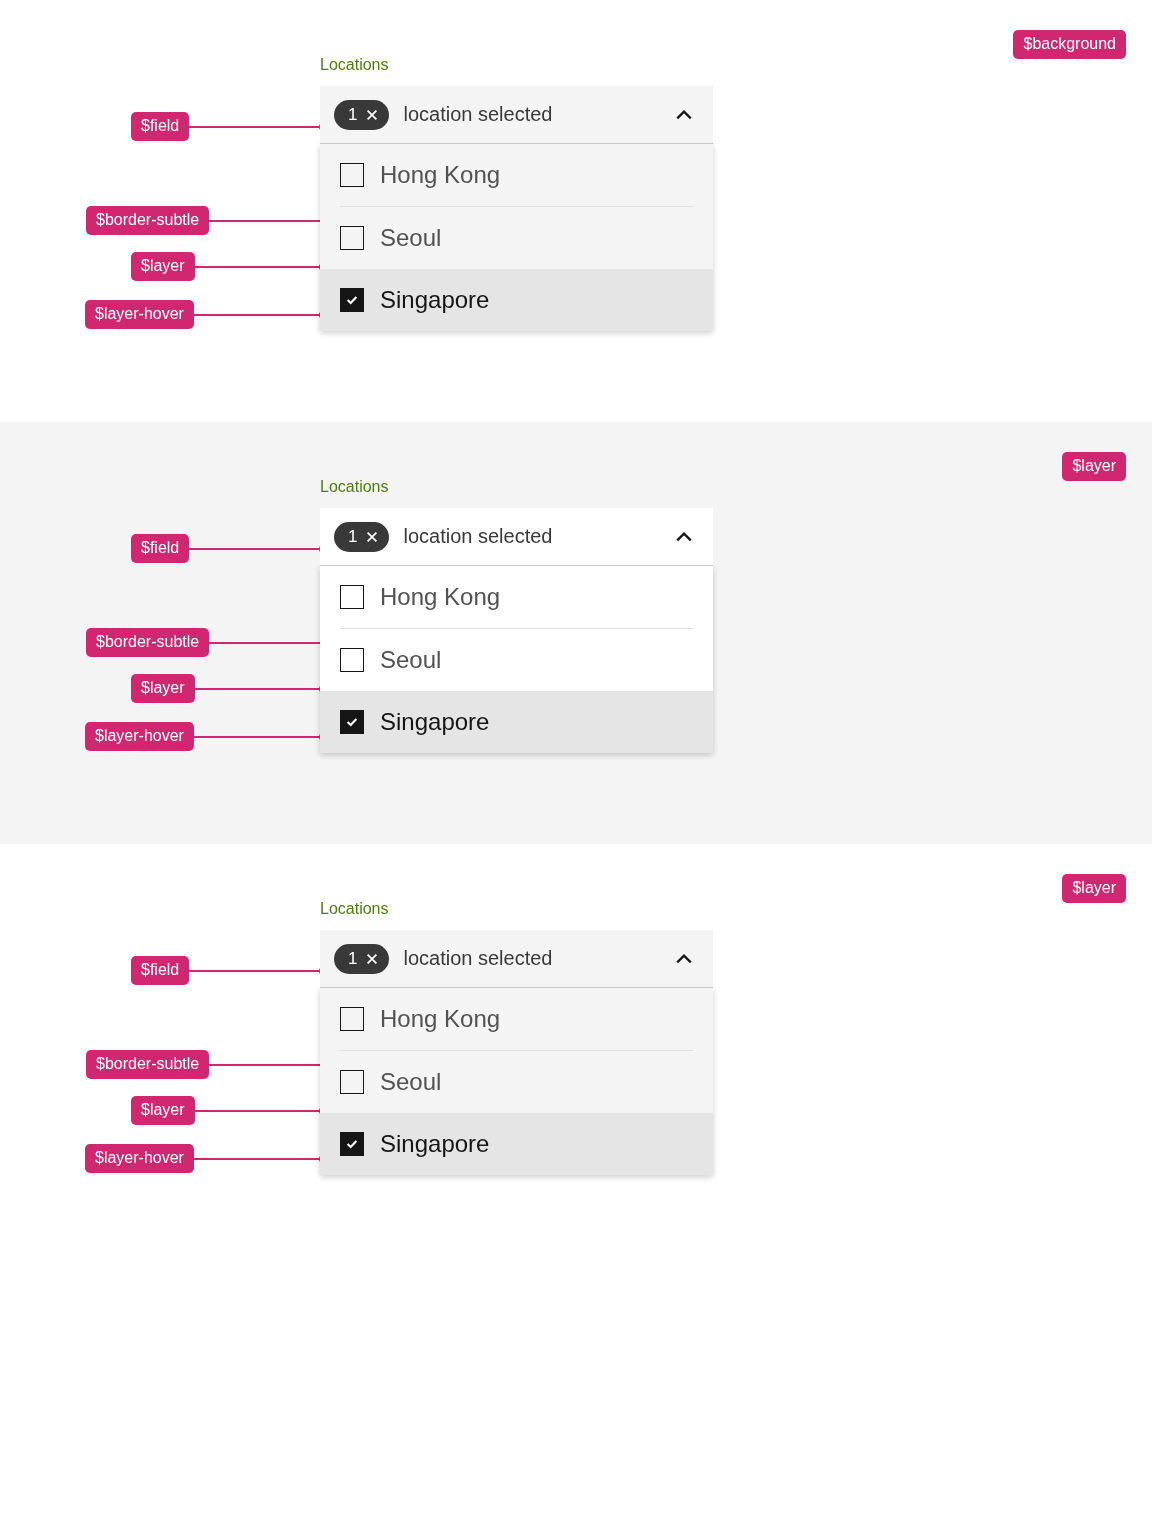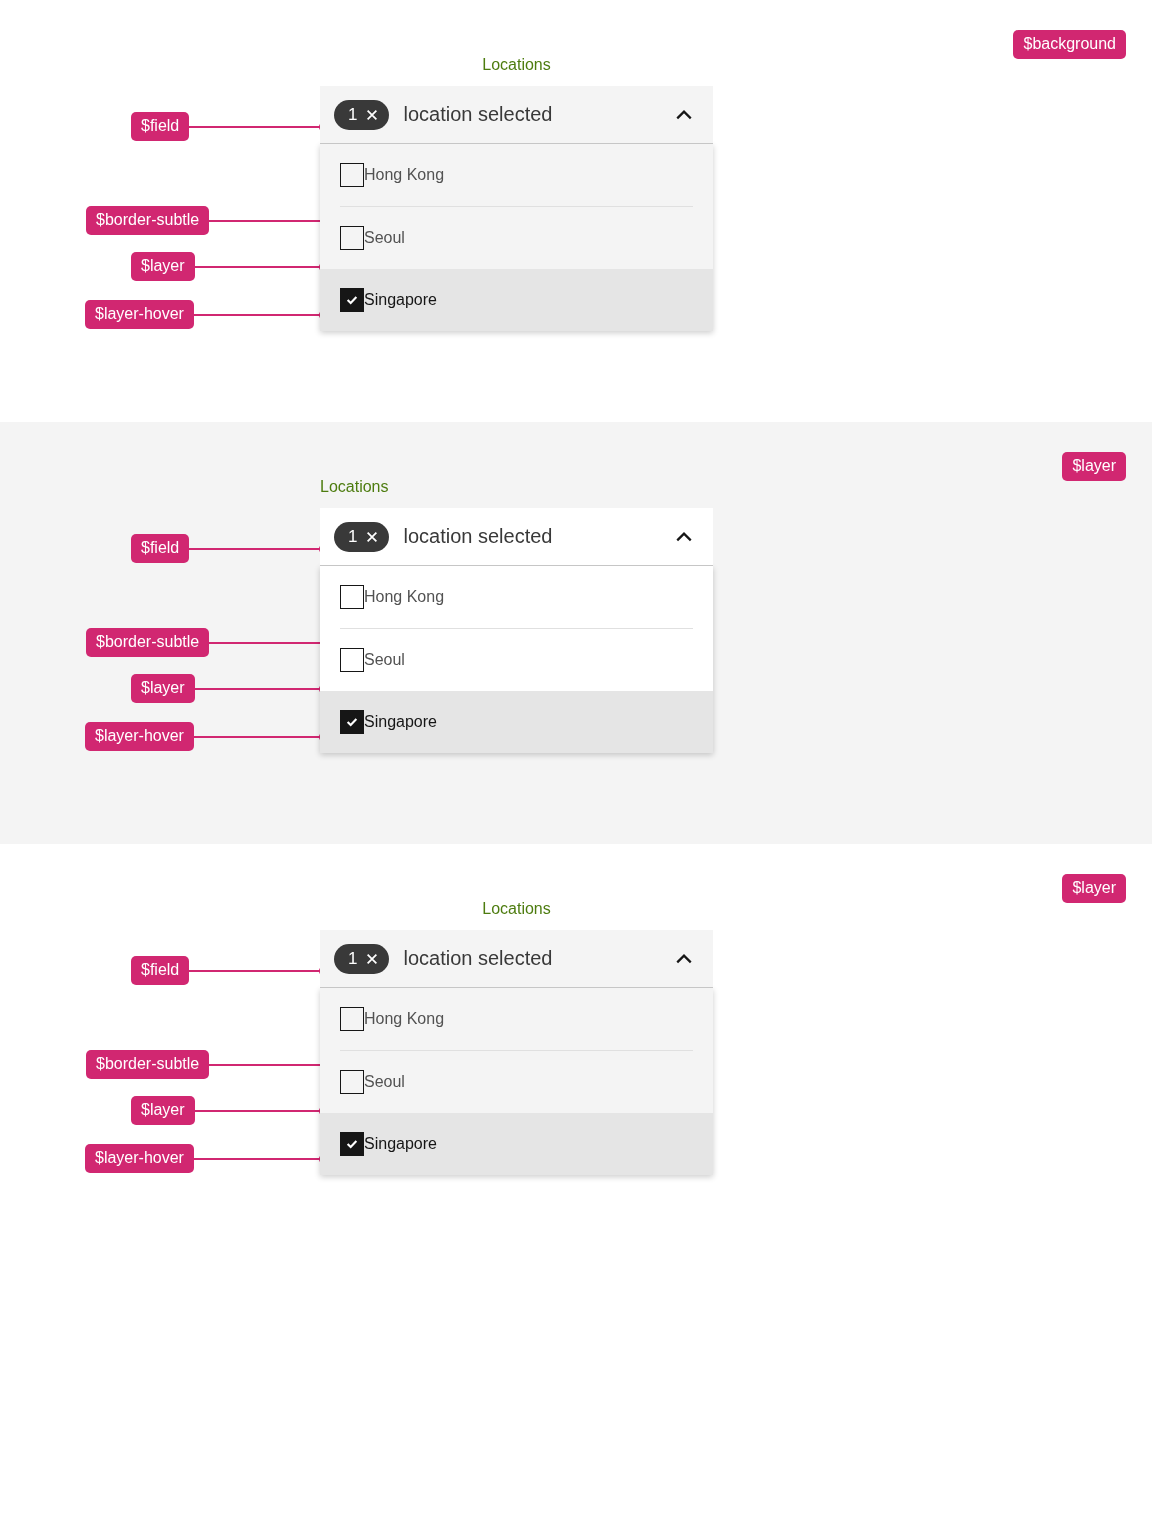--- a/index.html
+++ b/index.html
@@ -7,21 +7,21 @@
     font-family: -apple-system, BlinkMacSystemFont, "Segoe UI", Helvetica, Arial, sans-serif;
     width: 1152px;
     background: #ffffff;
     color: #161616;
   }
   .section {
     position: relative;
     width: 1152px;
     padding: 50px 0 78px 0;
   }
-  .section.white { background: #ffffff; text-align: center; }
+  .section.white { background: #ffffff; }
   .section.gray  { background: #f4f4f4; }
 
   
   .multiselect {
     position: absolute;
     left: 320px;
     width: 393px;
   }
   .ms-label {
     font-size: 16px;
@@ -65,22 +65,23 @@
   }
 
   .ms-menu {
     box-shadow: 0 2px 6px rgba(0,0,0,0.2);
   }
   .ms-item {
     display: flex;
     align-items: center;
     height: 62px;
     padding: 0 20px;
-    font-size: 16px;
+    font-size: 24px;
     color: #525252;
+    gap: 16px;
   }
   .section.white .ms-item.hovered,
   .section.gray  .ms-item.hovered { background: #e5e5e5; color:#161616; }
   .ms-item + .ms-item:not(.hovered) {
     position: relative;
   }
   .ms-divider {
     height: 1px;
     background: #e0e0e0;
     margin: 0 20px;

